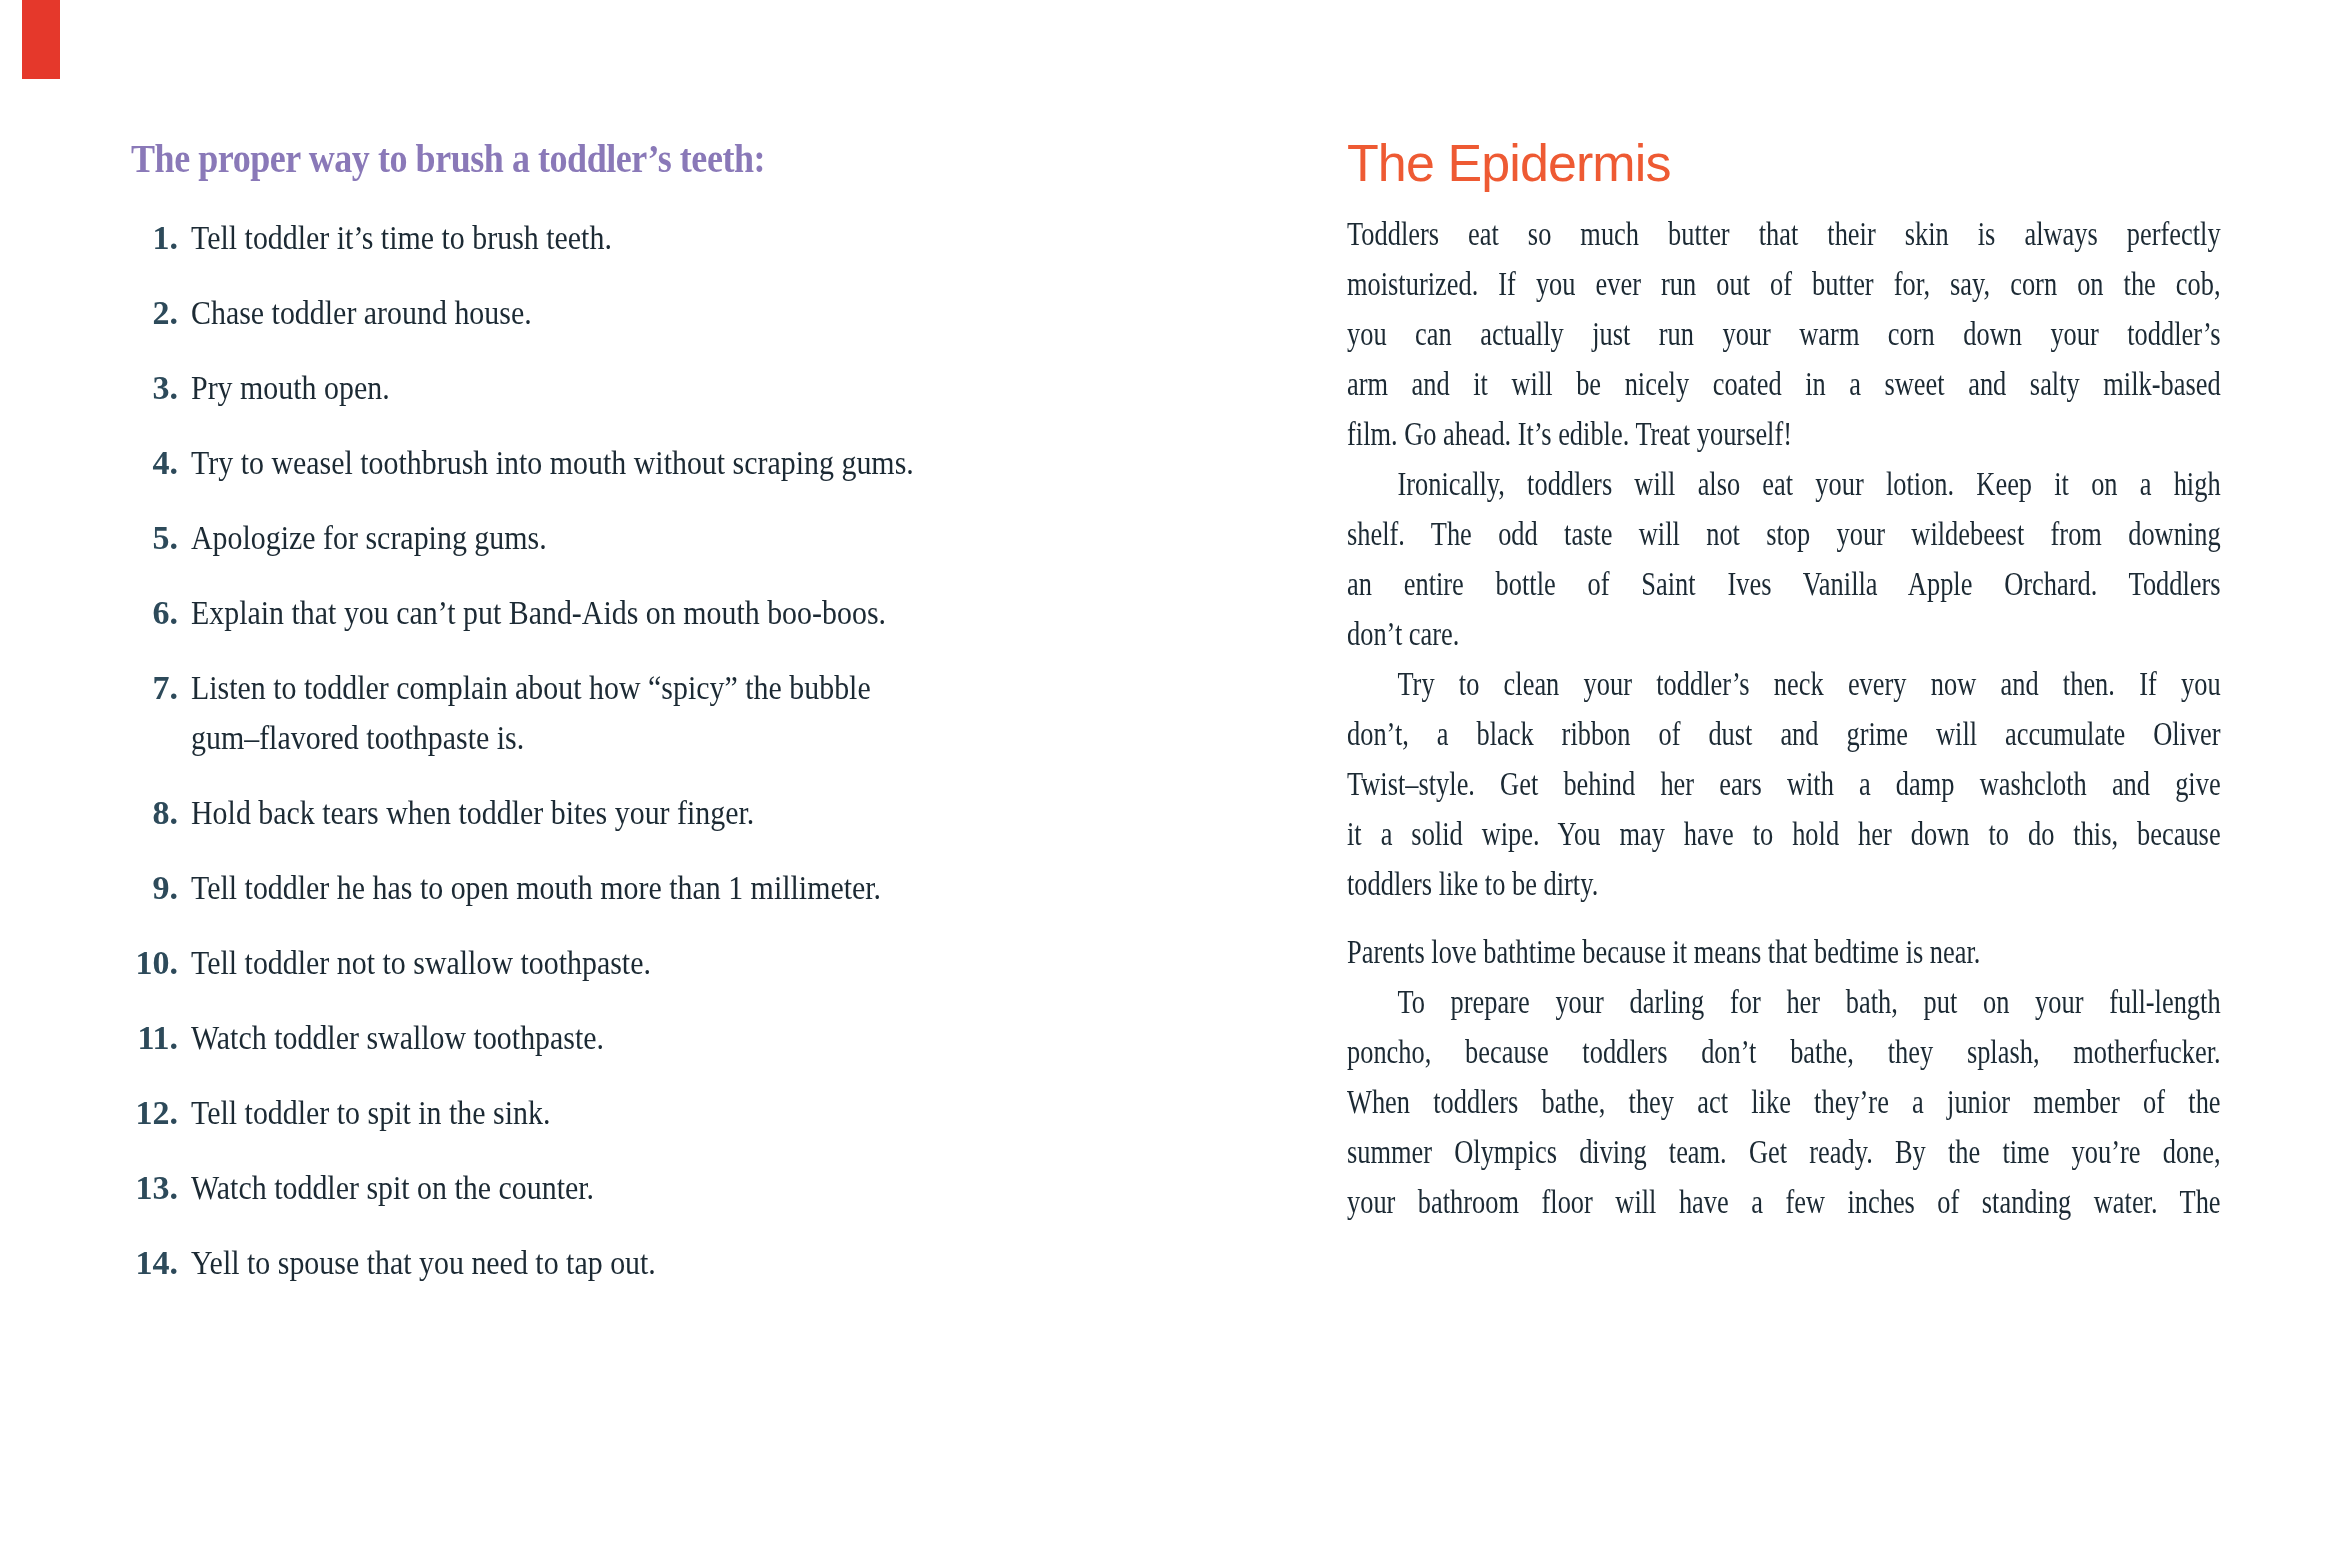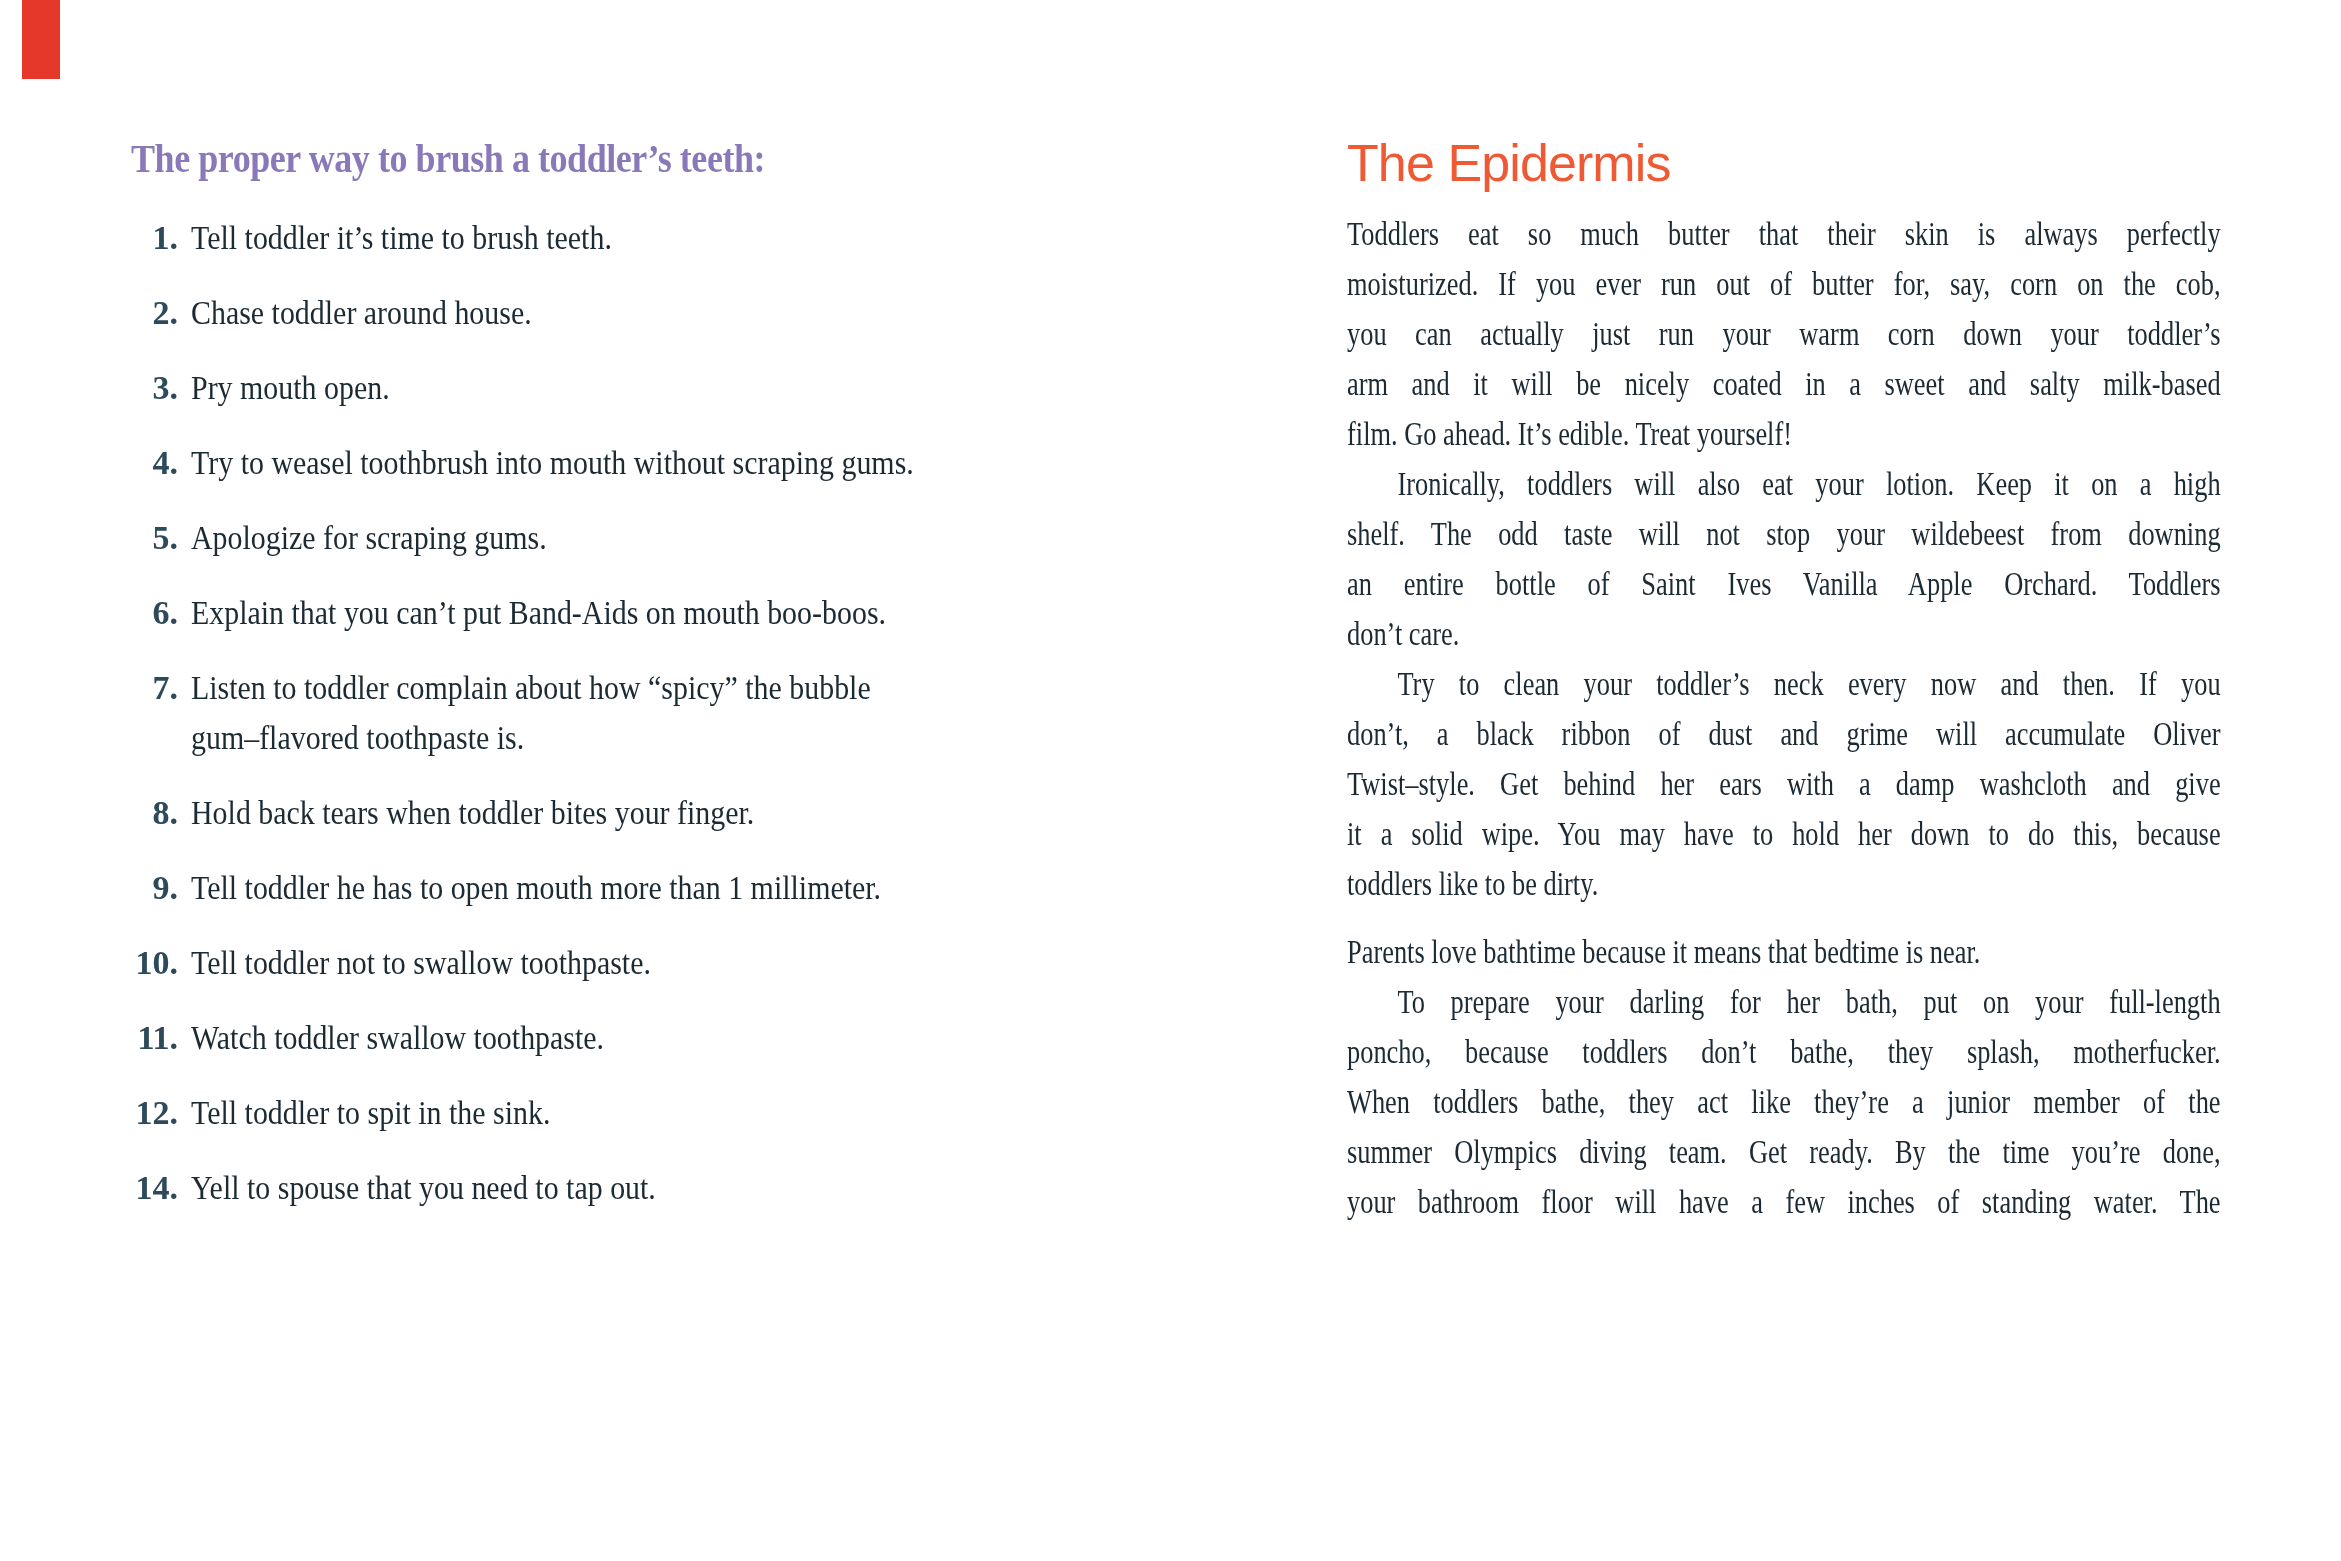--- a/index.html
+++ b/index.html
@@ -92,20 +92,24 @@
         </div>
         <div class="step">
           <span class="num">11.</span>
           <span class="txt">Watch toddler swallow toothpaste.</span>
         </div>
         <div class="step">
           <span class="num">12.</span>
           <span class="txt">Tell toddler to spit in the sink.</span>
         </div>
         <div class="step">
+          <span class="num">13.</span>
+          <span class="txt">Watch toddler spit on the counter.</span>
+        </div>
+        <div class="step">
           <span class="num">14.</span>
           <span class="txt">Yell to spouse that you need to tap out.</span>
         </div>
       </div>
     <div class="pagenum">34</div>
     <div class="running">TODDLERS ARE A♥♥HOLES</div>
   </section>
 
   <section class="page-right">
     <div id="right-sections">

